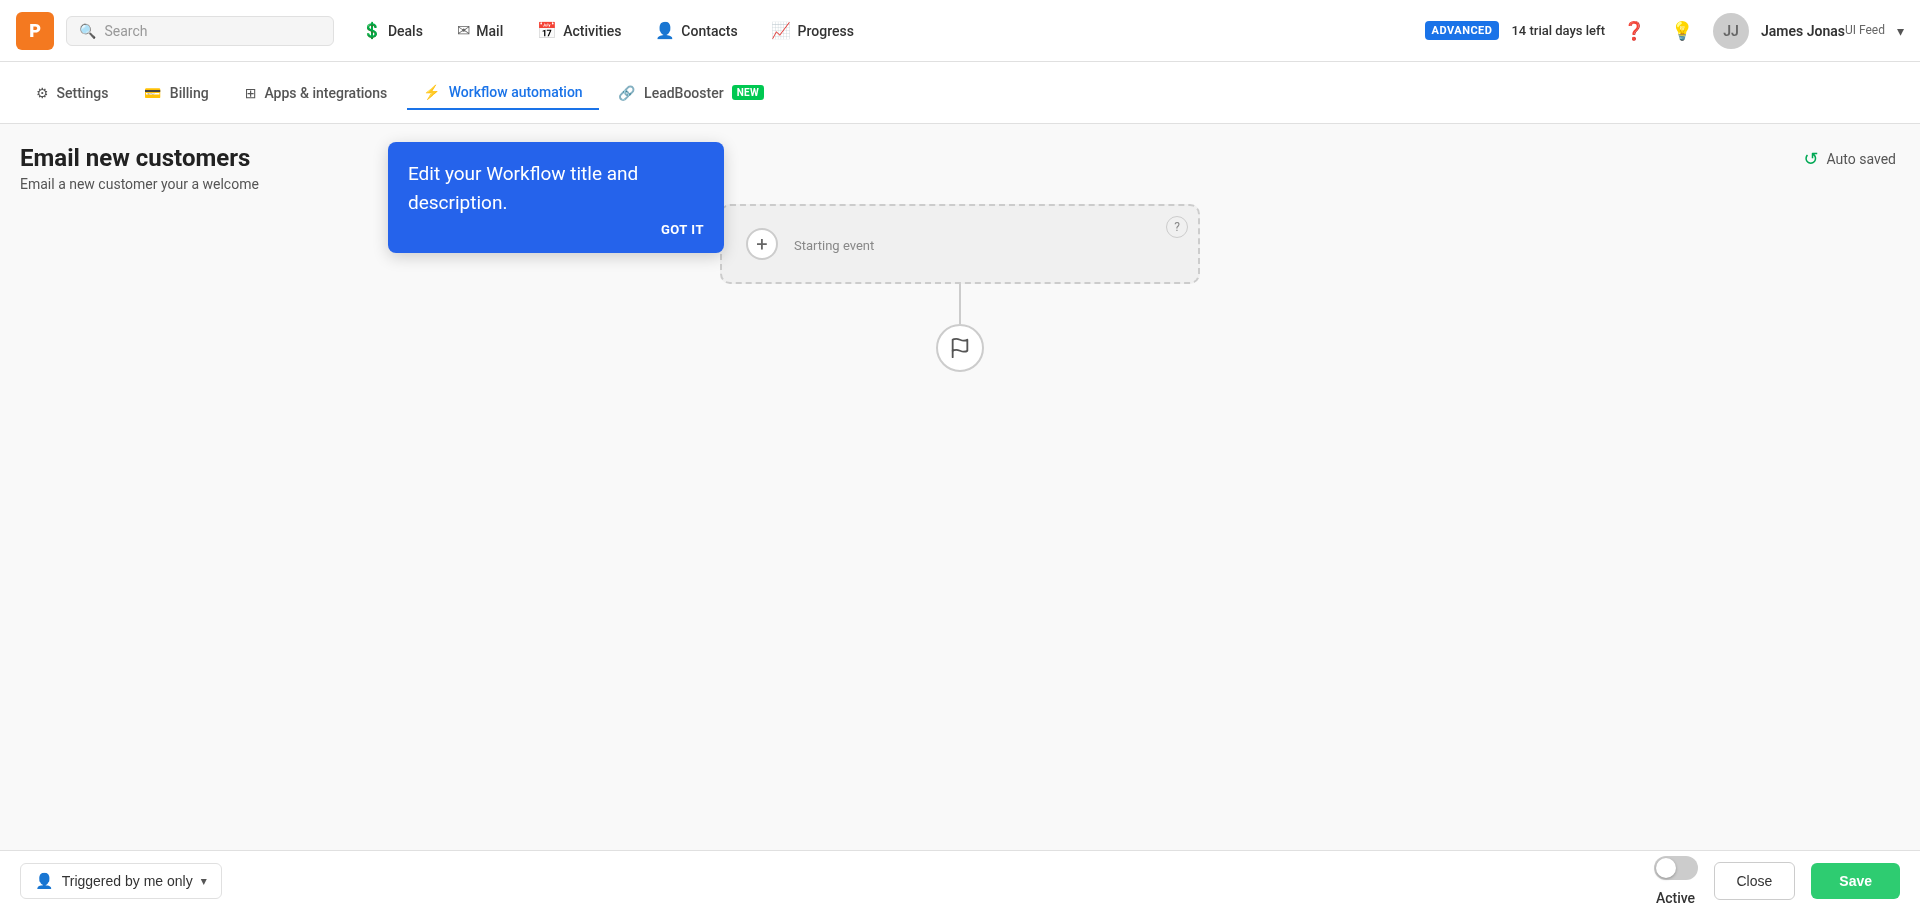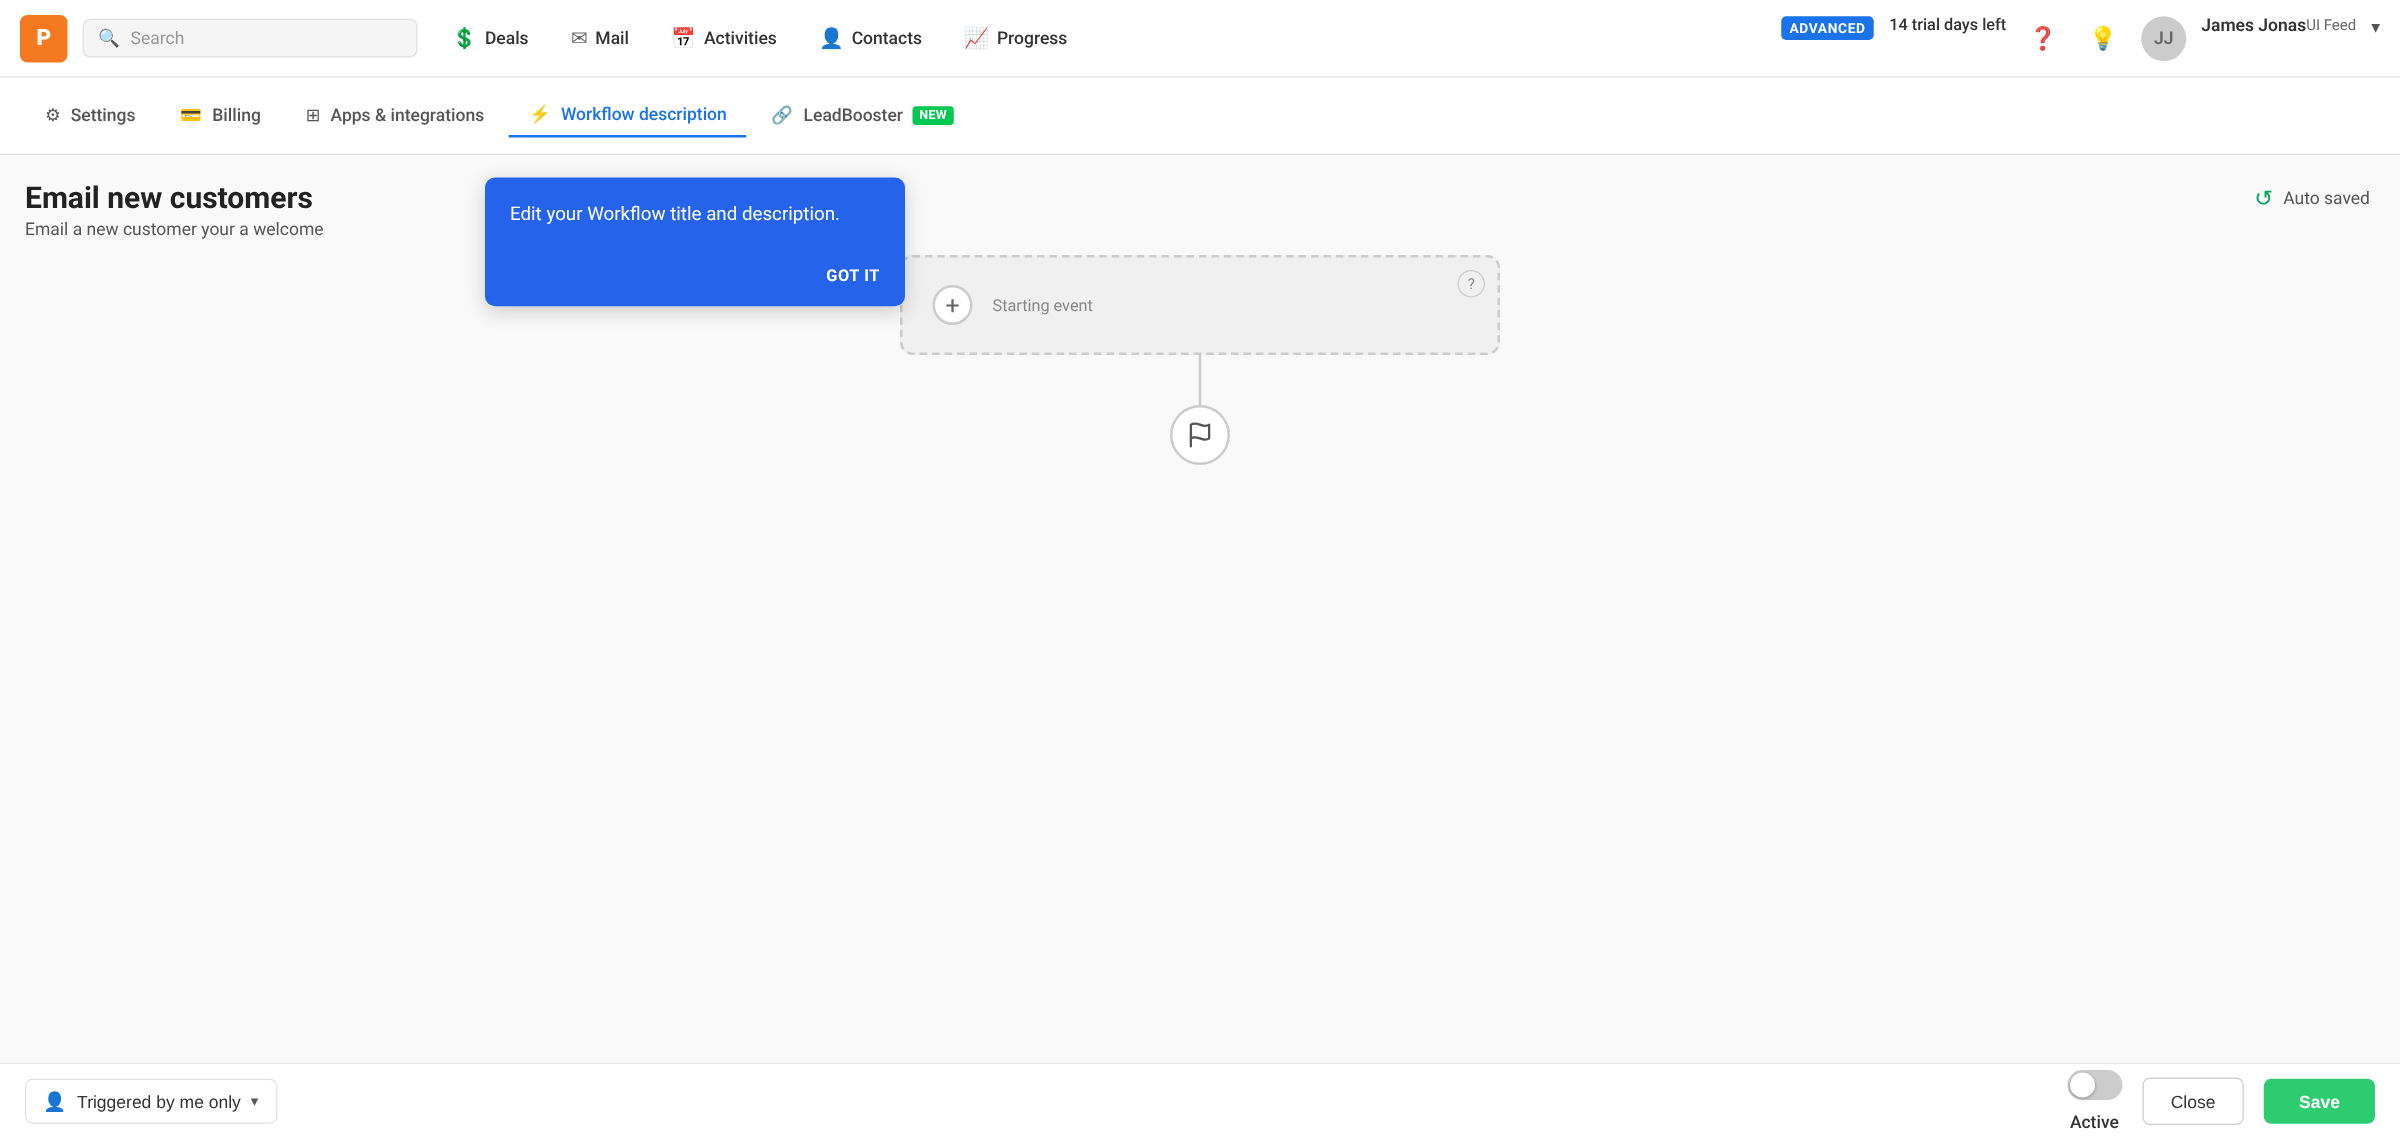--- a/index.html
+++ b/index.html
@@ -25,21 +25,21 @@
     .nav-search-icon { color: #999; font-size: 14px; }
     .nav-search-text { color: #999; font-size: 14px; }
     .nav-items { display: flex; align-items: center; gap: 2px; margin-left: 8px; }
     .nav-item {
       display: flex; align-items: center; gap: 6px;
       padding: 8px 16px; border-radius: 6px; cursor: pointer;
       color: #333; font-size: 14px; font-weight: 500; text-decoration: none;
     }
     .nav-item-icon { font-size: 16px; color: #666; }
     .nav-spacer { flex: 1; }
-    .nav-right { display: flex; align-items: flex-start; gap: 12px; }
+    .nav-right { display: flex; align-items: center; gap: 12px; }
     .advanced-badge {
       background: #1a73e8; color: #fff; font-size: 11px; font-weight: 700;
       padding: 3px 7px; border-radius: 4px; letter-spacing: 0.5px;
     }
     .trial-text { color: #333; font-size: 13px; font-weight: 500; }
     .nav-icon-btn {
       width: 36px; height: 36px; border-radius: 50%; display: flex; align-items: center;
       justify-content: center; cursor: pointer; color: #555; font-size: 18px;
     }
     .user-avatar {
@@ -96,21 +96,21 @@
     }
     .auto-saved-icon { color: #00a854; font-size: 18px; }
 
     
     .tooltip-popup {
       position: absolute; top: 18px; left: 388px; z-index: 20;
       background: #2563eb; color: #fff; border-radius: 8px;
       width: 336px; padding: 18px 20px 16px;
       box-shadow: 0 4px 16px rgba(0,0,0,0.18);
     }
-    .tooltip-popup-text { font-size: 15px; line-height: 1.5; margin-bottom: 31px; }
+    .tooltip-popup-text { font-size: 19px; line-height: 1.5; margin-bottom: 5px; }
     .tooltip-popup-gotit {
       text-align: right; font-size: 13px; font-weight: 700; letter-spacing: 0.5px;
       cursor: pointer; color: #fff;
     }
 
     
     .workflow-canvas {
       position: absolute; top: 0; left: 0; right: 0; bottom: 0;
       display: flex; align-items: flex-start; justify-content: center;
       padding-top: 80px;
@@ -248,21 +248,21 @@
   <div class="second-nav-item">
     <span>💳</span>
     <span>Billing</span>
   </div>
   <div class="second-nav-item">
     <span>⊞</span>
     <span>Apps &amp; integrations</span>
   </div>
   <div class="second-nav-item active">
     <span>⚡</span>
-    <span>Workflow description</span>
+    <span>Workflow automation</span>
   </div>
   <div class="second-nav-item">
     <span>🔗</span>
     <span>LeadBooster</span>
     <span class="second-nav-badge">NEW</span>
   </div>
 </nav>
 
 <div class="main-area">
 

